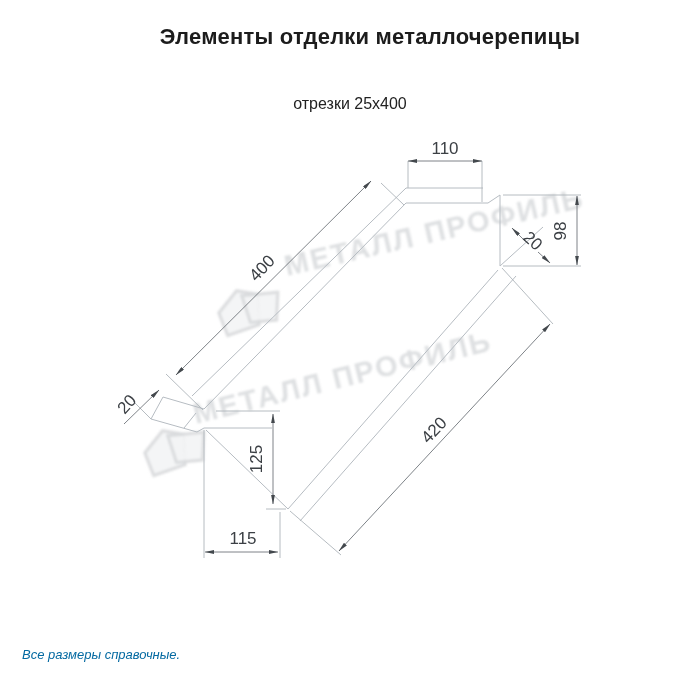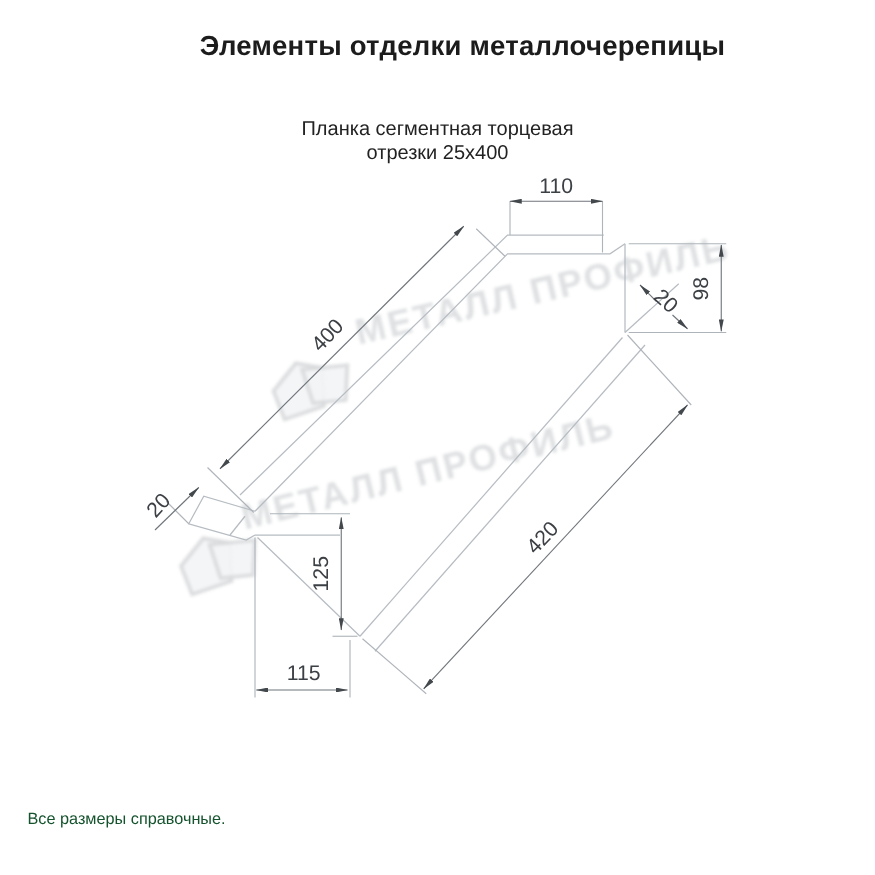--- a/index.html
+++ b/index.html
@@ -2,21 +2,21 @@
 <html><head>
 <meta charset="utf-8">
 <style>
   html,body{margin:0;padding:0;background:#ffffff;}
   .page{position:relative;width:700px;height:700px;background:#ffffff;overflow:hidden;
         font-family:"Liberation Sans","DejaVu Sans",sans-serif;}
   .title{position:absolute;left:0;top:24px;width:700px;text-align:center;
          font-size:22px;font-weight:700;color:#1c1c1c;letter-spacing:.2px;margin-left:20px;}
   .subtitle{position:absolute;left:0;top:94px;width:700px;text-align:center;
             font-size:16px;font-weight:400;color:#222;line-height:19px;}
-  .footer{position:absolute;left:22px;top:646px;font-size:13px;color:#14532d;line-height:17px;}
+  .footer{position:absolute;left:22px;top:646px;font-size:13px;color:#0369a1;line-height:17px;font-style:italic;}
   svg{position:absolute;left:0;top:0;}
   .edge{stroke:#b6bcc2;stroke-width:1;fill:none;}
   .ext{stroke:#aeb4ba;stroke-width:.9;fill:none;}
   .dim{stroke:#6f757b;stroke-width:.9;fill:none;}
   .dimtxt{fill:#3c4045;font-size:17px;font-family:"Liberation Sans","DejaVu Sans",sans-serif;}
   .wmtxt{fill:#d9dbdd;font-size:29px;font-weight:700;letter-spacing:2px;opacity:.85;
          font-family:"Liberation Sans","DejaVu Sans",sans-serif;}
   .wmlogo{stroke:#d7d9db;stroke-width:3;fill:#f3f4f5;opacity:.9;}
   .blur{filter:blur(1.3px);}
 </style>
@@ -103,21 +103,20 @@
       <text class="dimtxt" x="131" y="408" text-anchor="middle" font-size="16" transform="rotate(-48 131 408)">20</text>
       <text class="dimtxt" x="262" y="459" text-anchor="middle" transform="rotate(-90 262 459)">125</text>
       <text class="dimtxt" x="243" y="544" text-anchor="middle">115</text>
       <text class="dimtxt" x="438" y="434" text-anchor="middle" font-size="18" transform="rotate(-46 438 434)">420</text>
     </g>
   </svg>
 
   <div class="title">Элементы отделки металлочерепицы</div>
 
   <div class="subtitle">
-    <div>Планка сегментная торцевая</div>
     <div>отрезки 25х400</div>
   </div>
 
   <div class="footer">
     <div>Все размеры справочные.</div>
   </div>
 
 </div>
 
 </body></html>

